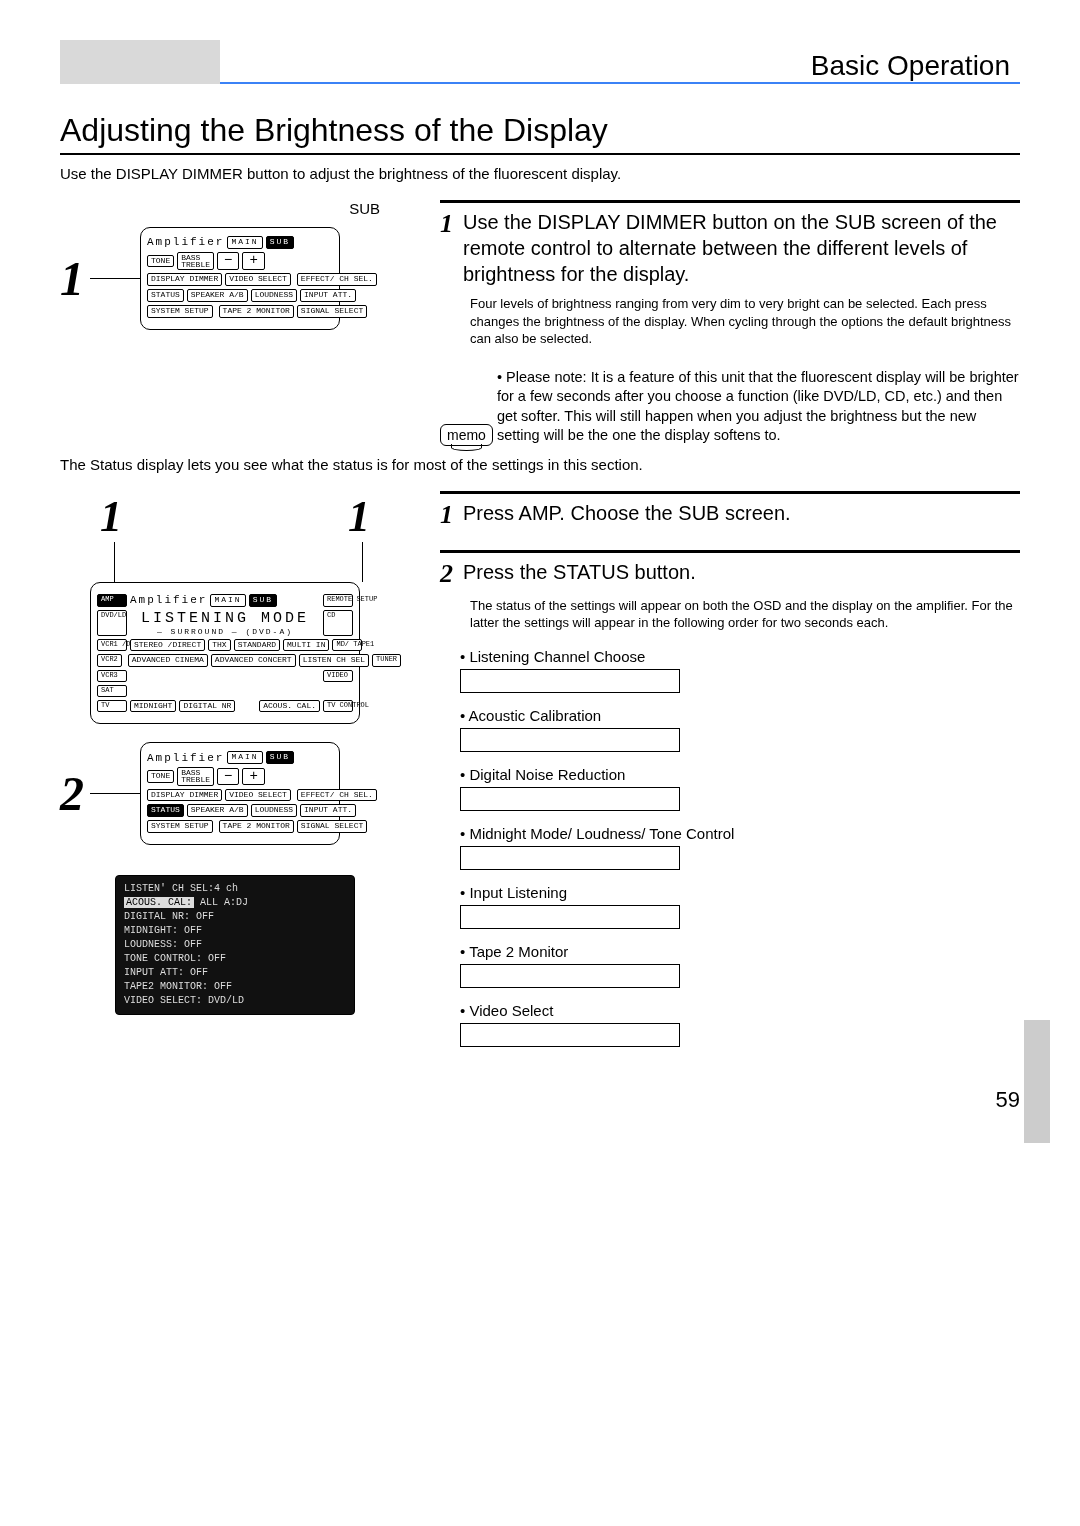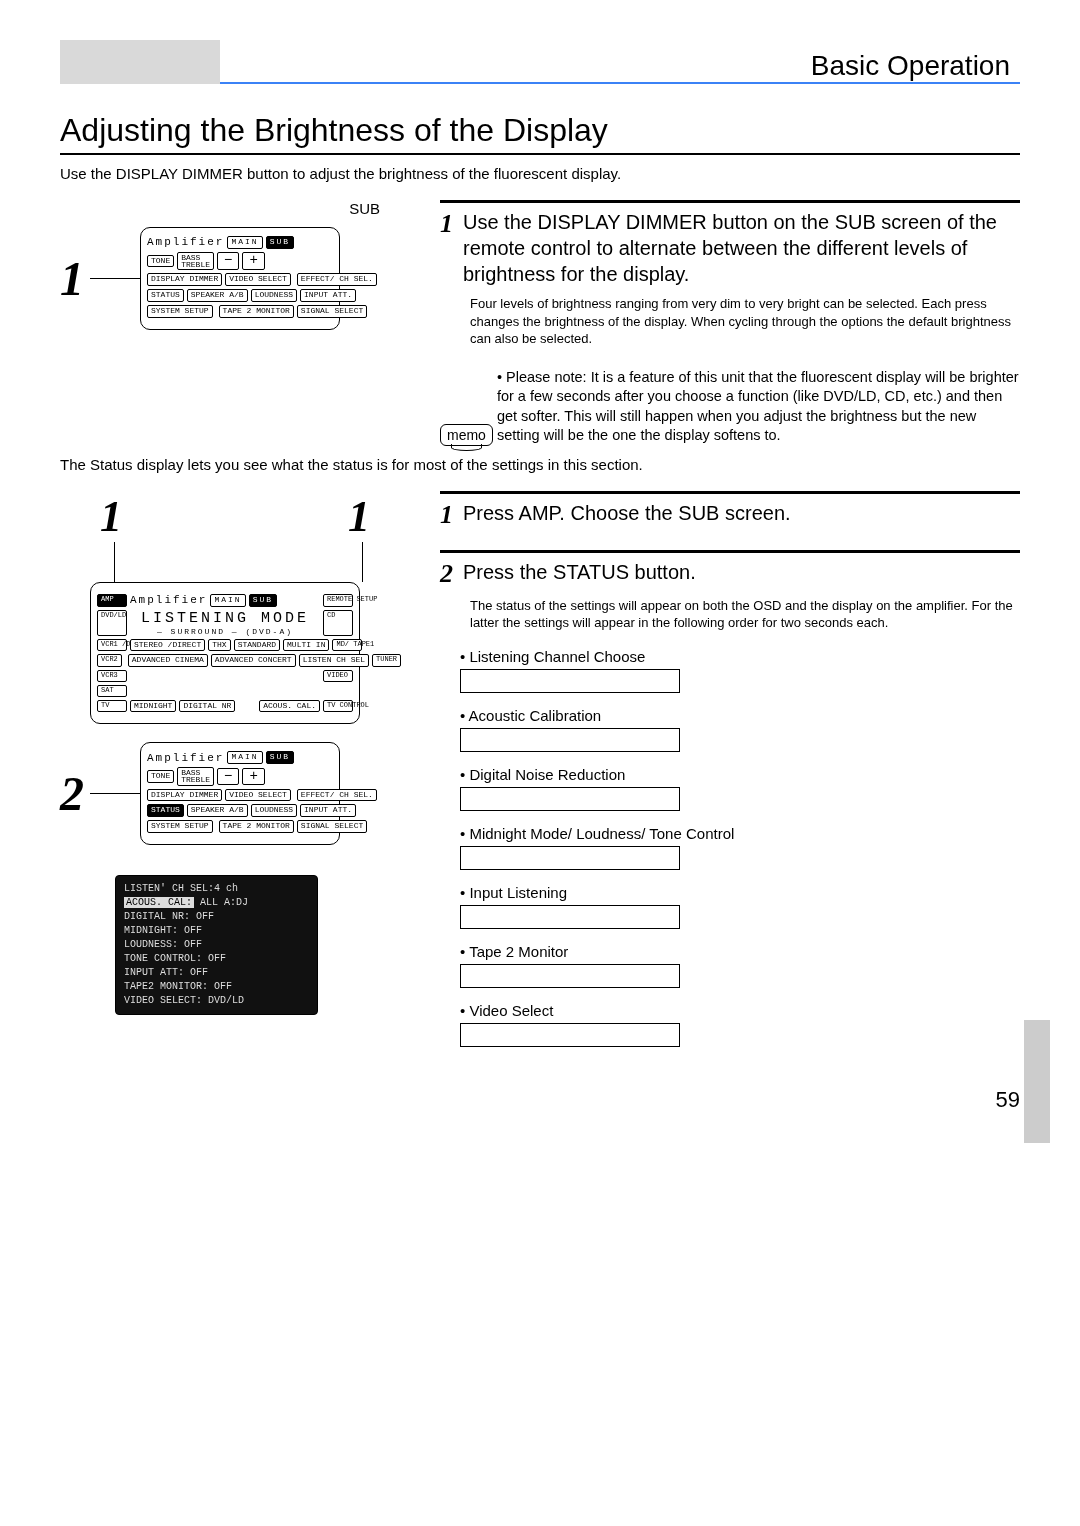--- a/index.html
+++ b/index.html
@@ -32,21 +32,21 @@
     .memo-box::after { content: ''; position: absolute; left: 20%; right: 20%; bottom: -6px; height: 6px; border: 1px solid #000; border-top: none; border-radius: 0 0 50% 50%; }
     .memo-text { font-size: 14.5px; line-height: 1.35; }
     .status-list { margin-top: 16px; margin-left: 20px; font-size: 15px; }
     .status-item { margin-bottom: 14px; }
     .status-item .label-line { margin-bottom: 4px; }
     .status-field { border: 1px solid #000; width: 220px; height: 24px; }
     .remote-lg { width: 270px; }
     .remote-lg .side-btn { width: 30px; font-size: 7px; font-family: Liberation Mono, monospace; }
     .remote-lg .grid-row { display: flex; gap: 3px; margin: 3px 0; }
     .remote-lg .center-grid { flex: 1; }
-    .disp-panel { border: 1px solid #000; border-radius: 4px; background: #111; color: #ddd; font-family: 'Courier New', monospace; font-size: 10px; padding: 6px 8px; line-height: 1.4; width: 203px; margin-left: 55px; }
+    .disp-panel { border: 1px solid #000; border-radius: 4px; background: #111; color: #ddd; font-family: 'Courier New', monospace; font-size: 10px; padding: 6px 8px; line-height: 1.4; width: 240px; margin-left: 55px; }
     .disp-panel .rev { background: #ddd; color: #000; padding: 0 2px; text-align: right; }
     .page-num { text-align: right; font-size: 22px; margin-top: 20px; }
     .vlead { width: 1px; height: 40px; background: #000; margin: 0 auto; }
     .step1-pointers { display: flex; gap: 220px; margin-left: 40px; }
   </style>
 </head>
 <body>
 
 <div class="page">
 

